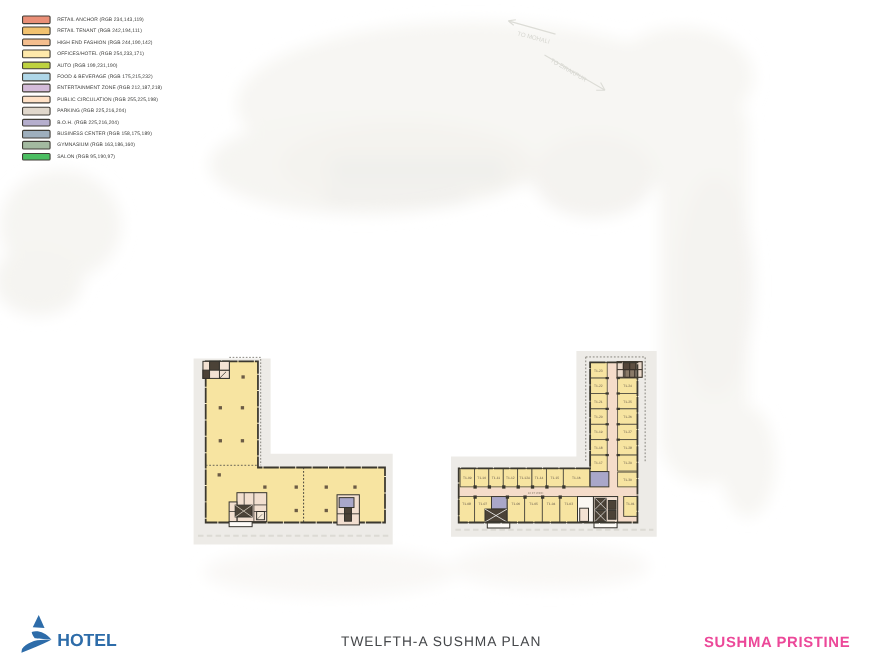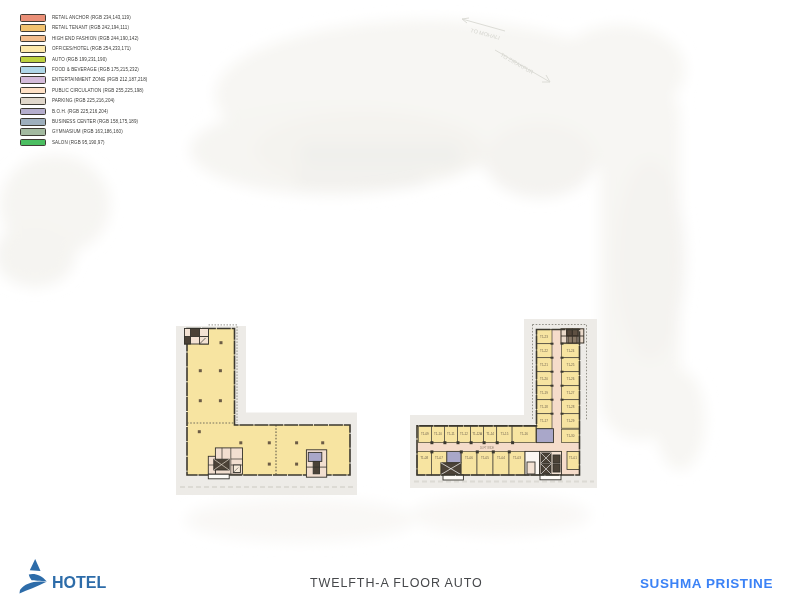--- a/index.html
+++ b/index.html
@@ -353,15 +353,15 @@
 </svg>
 
 <svg class="abs" style="left:18px;top:554px" width="32" height="42" viewBox="0 0 32 42">
   <path d="M17.2,5 L22.5,17 L11.8,16.2 Z" fill="#2d6ca9"></path>
   <path d="M10.8,20.5 C16,19 23,20.5 28.8,27.5 C22,26.8 15.5,26.5 13.6,26.2 C12.2,24.5 11.2,22.5 10.8,20.5 Z" fill="#2d6ca9"></path>
   <path d="M2,36 C7,29.5 16,26.5 28,28 C19,32.5 9.5,36 1.5,39.5 C1.6,38.3 1.8,37 2,36 Z" fill="#2d6ca9"></path>
 </svg>
 
 <div class="abs" style="left:52px;top:573.5px;font-size:16px;font-weight:bold;color:#2d6ca9;letter-spacing:0px;">HOTEL</div>
 
-<div class="abs" style="left:310px;top:576px;font-size:12.5px;color:#46484b;letter-spacing:0.9px;font-weight:500;white-space:nowrap;">TWELFTH-A FLOOR AUTO</div>
-
-<div class="abs" style="left:640px;top:575.5px;font-size:13.5px;color:#3b82f6;letter-spacing:0.6px;font-weight:bold;white-space:nowrap;">SUSHMA PRISTINE</div>
+<div class="abs" style="left:310px;top:576px;font-size:12.5px;color:#46484b;letter-spacing:0.9px;font-weight:500;white-space:nowrap;">TWELFTH-A SUSHMA PLAN</div>
+
+<div class="abs" style="left:640px;top:575.5px;font-size:13.5px;color:#ec4899;letter-spacing:0.6px;font-weight:bold;white-space:nowrap;">SUSHMA PRISTINE</div>
 
 </body></html>

